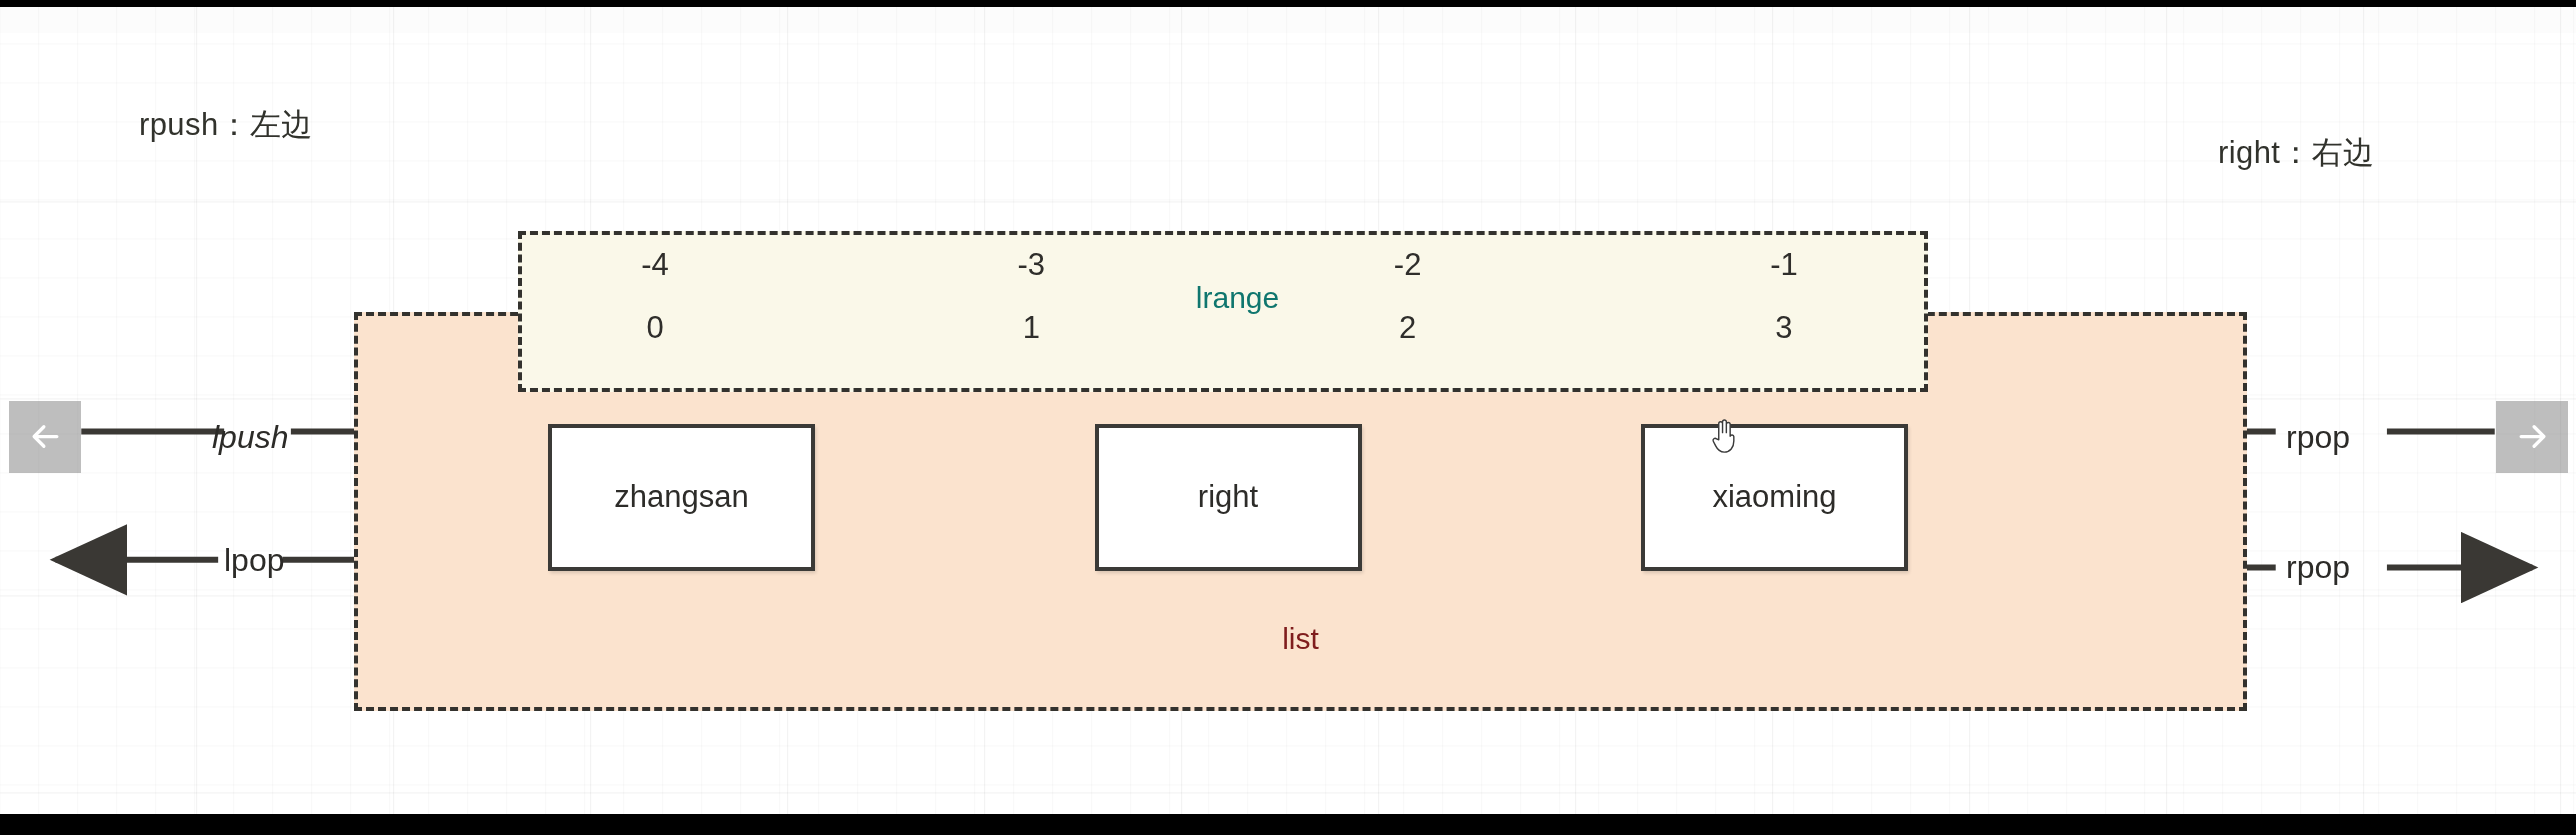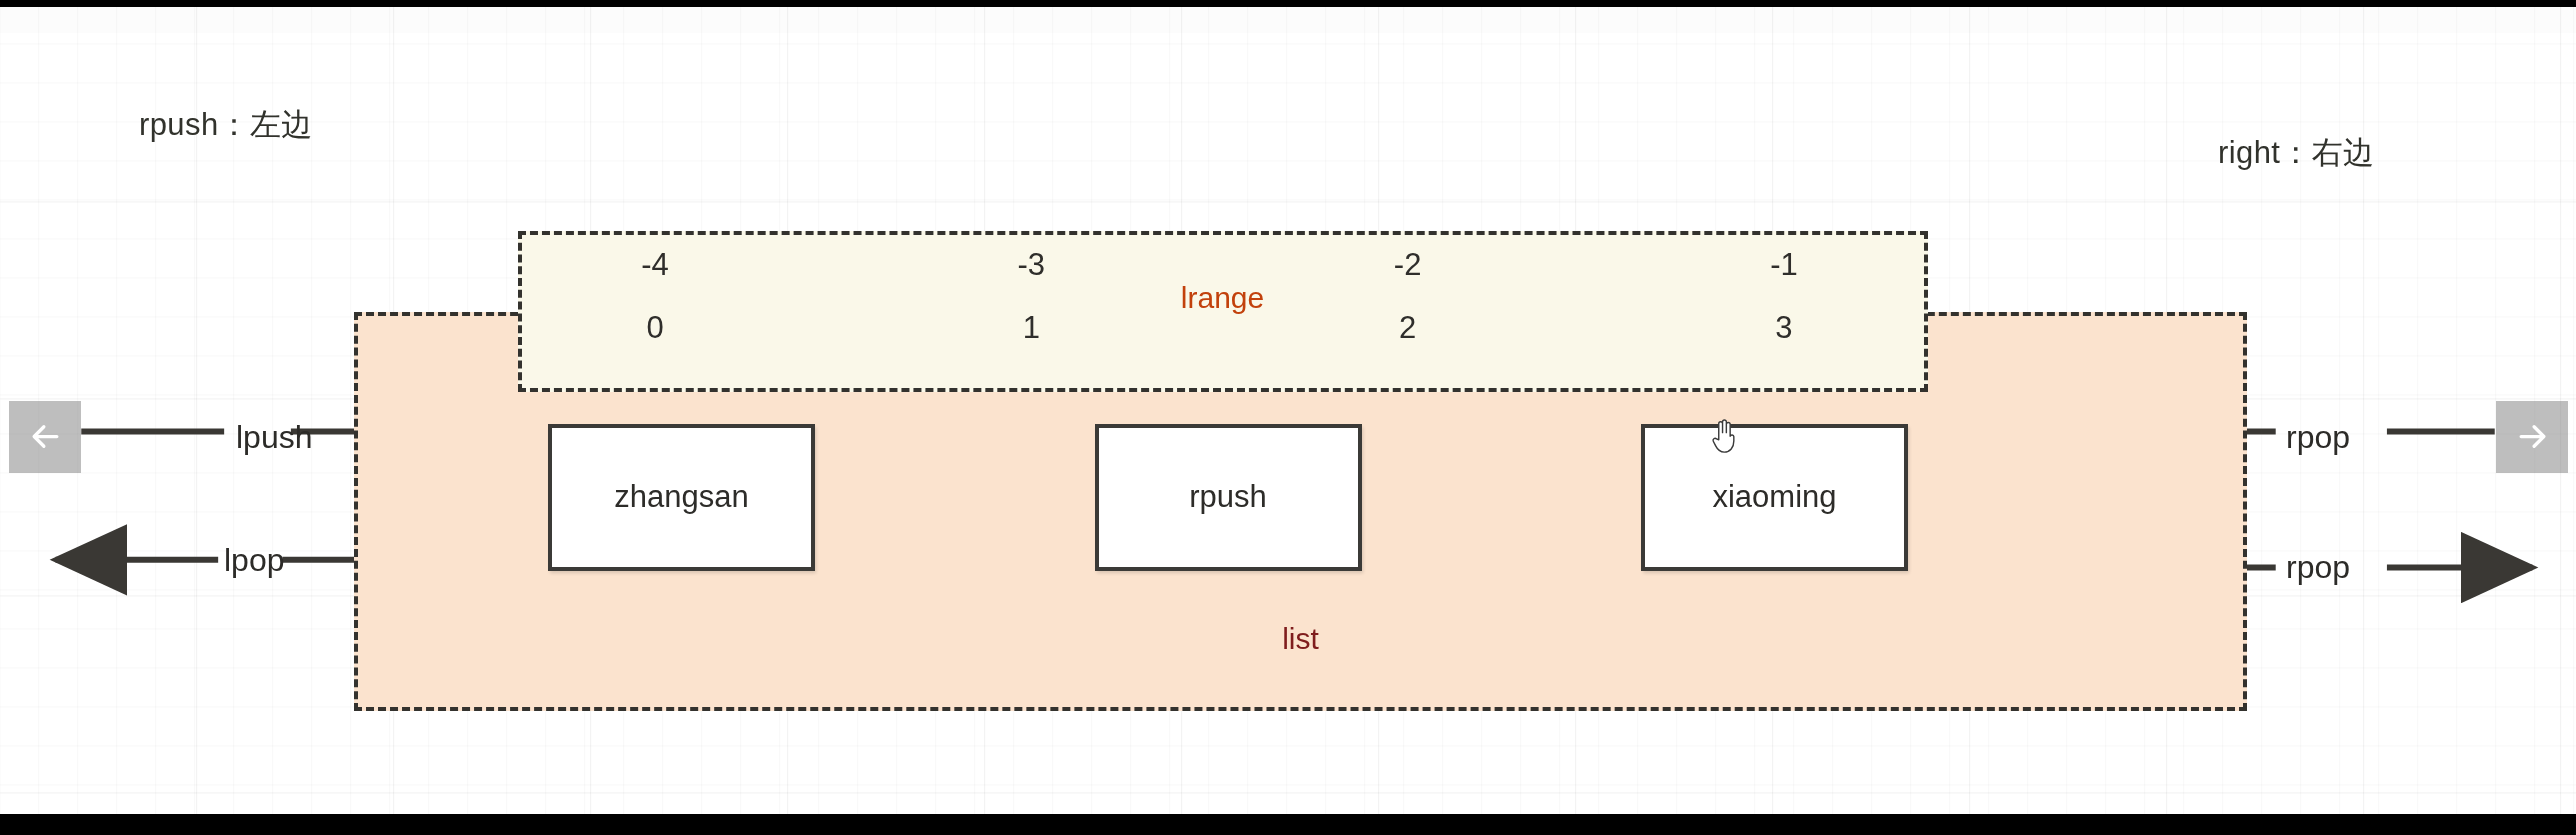--- a/index.html
+++ b/index.html
@@ -126,25 +126,25 @@
   
   #lrange-box {
     position: absolute;
     left: 518px; top: 224px;
     width: 1410px; height: 161px;
     background: #faf8e9;
     border: 4.3px dashed #33322e;
   }
   #lrange-label {
     position: absolute;
-    left: 0; top: 46px;
+    left: 15px; top: 46px;
     width: 1401px;
     text-align: center;
     font-size: 30px;
-    color: #c2410c;
+    color: #0f766e;
   }
   .idx-row {
     position: absolute;
     left: 56px;
     width: 1283px;
     display: flex;
     justify-content: space-between;
     font-size: 31px;
     color: #2f2e2b;
   }
@@ -164,21 +164,21 @@
   }
 
   
   .op-label {
     position: absolute;
     font-size: 32px;
     color: #2c2b28;
     background: transparent;
     white-space: nowrap;
   }
-  #op-lpush { left: 236px;  top: 412px; }
+  #op-lpush { left: 212px;  top: 412px; font-style: italic; }
   #op-lpop  { left: 224px;  top: 535px; }
   #op-rpush { left: 2286px; top: 412px; }
   #op-rpop  { left: 2286px; top: 542px; }
 
   
   #cursor {
     position: absolute;
     left: 1709px; top: 409px;
     width: 29px; height: 38px;
   }
@@ -231,21 +231,21 @@
 
     <div id="list-box">
       <div id="list-label">list</div>
     </div>
 
     <div id="items-row">
       <div class="item-box">
         <span class="item-label">zhangsan</span>
       </div>
       <div class="item-box">
-        <span class="item-label">rpush</span>
+        <span class="item-label">right</span>
       </div>
       <div class="item-box">
         <span class="item-label">xiaoming</span>
       </div>
     </div>
 
     <div id="lrange-box">
 
       <div class="idx-row neg">
         <span class="idx-cell">-4</span>

